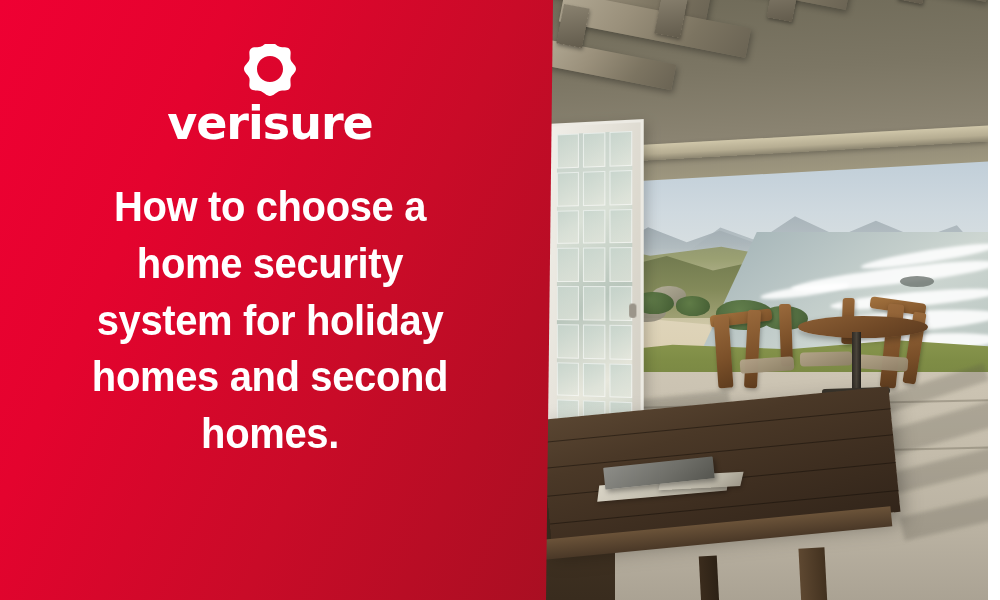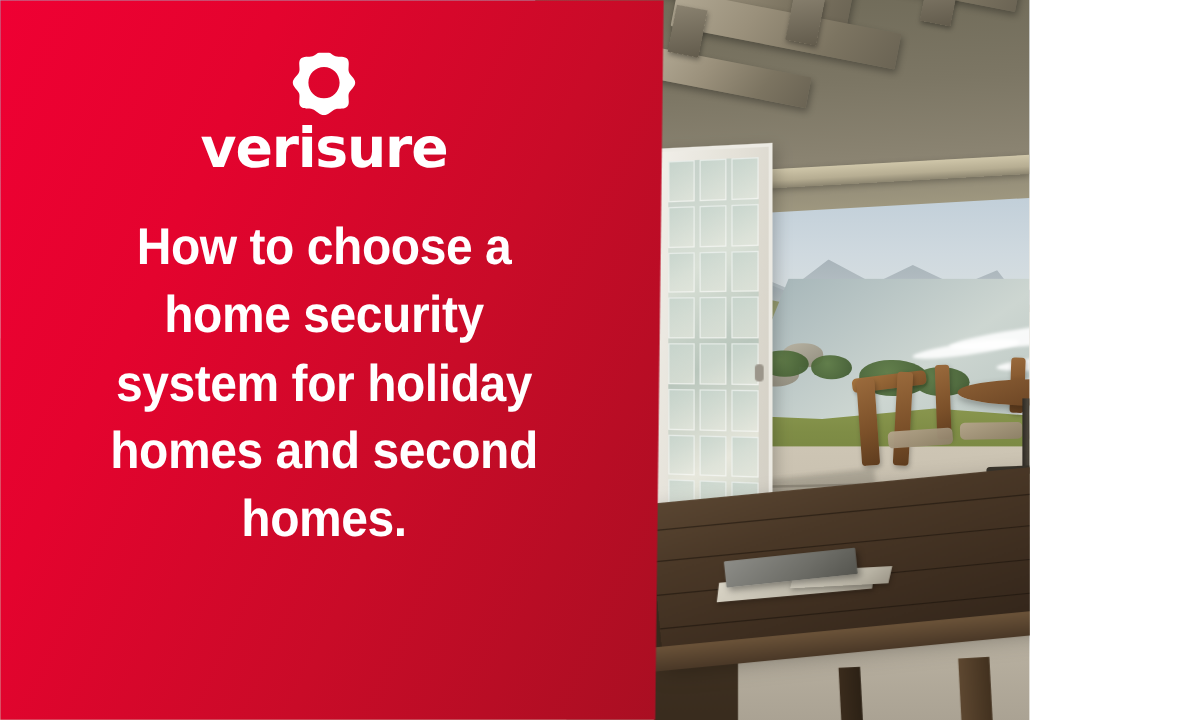--- a/index.html
+++ b/index.html
@@ -6,21 +6,21 @@
   * { margin:0; padding:0; box-sizing:border-box; }
   html, body {
     width:1000px; height:600px;
     background:#ffffff;
     font-family:"Liberation Sans", sans-serif;
     overflow:hidden;
   }
 
   .banner {
     position:relative;
-    width:858px; height:600px;
+    width:988px; height:600px;
     overflow:hidden;
   }
 
   
   .photo {
     position:absolute;
     inset:0;
     overflow:hidden;
     background:#cfc9bc;
   }

